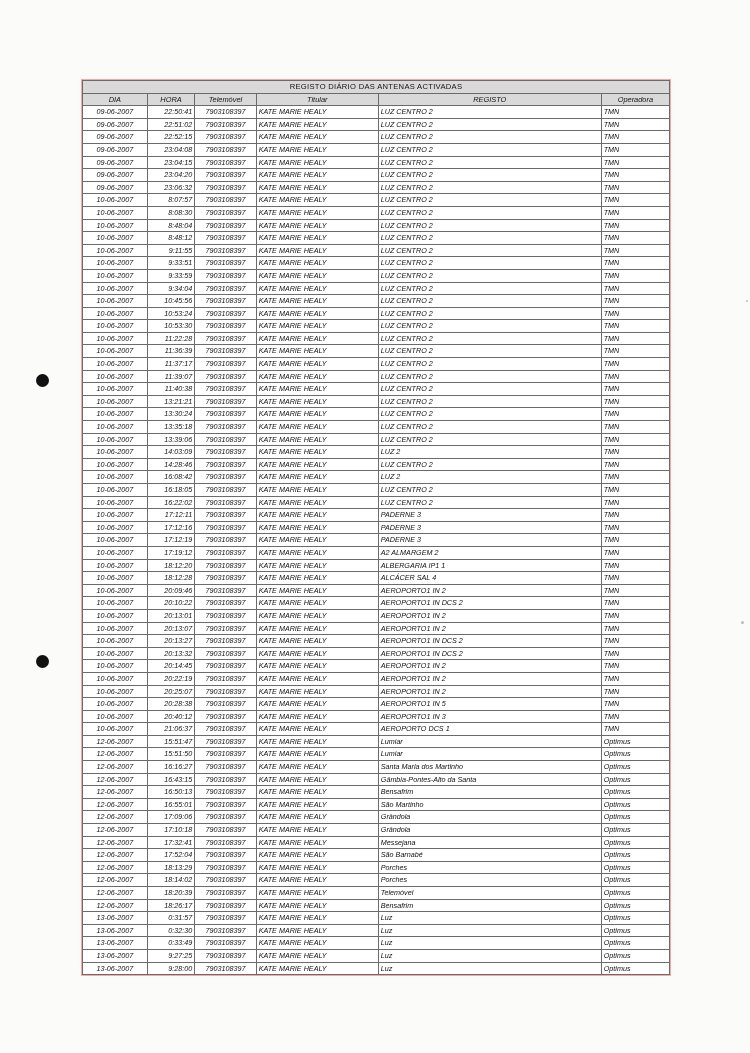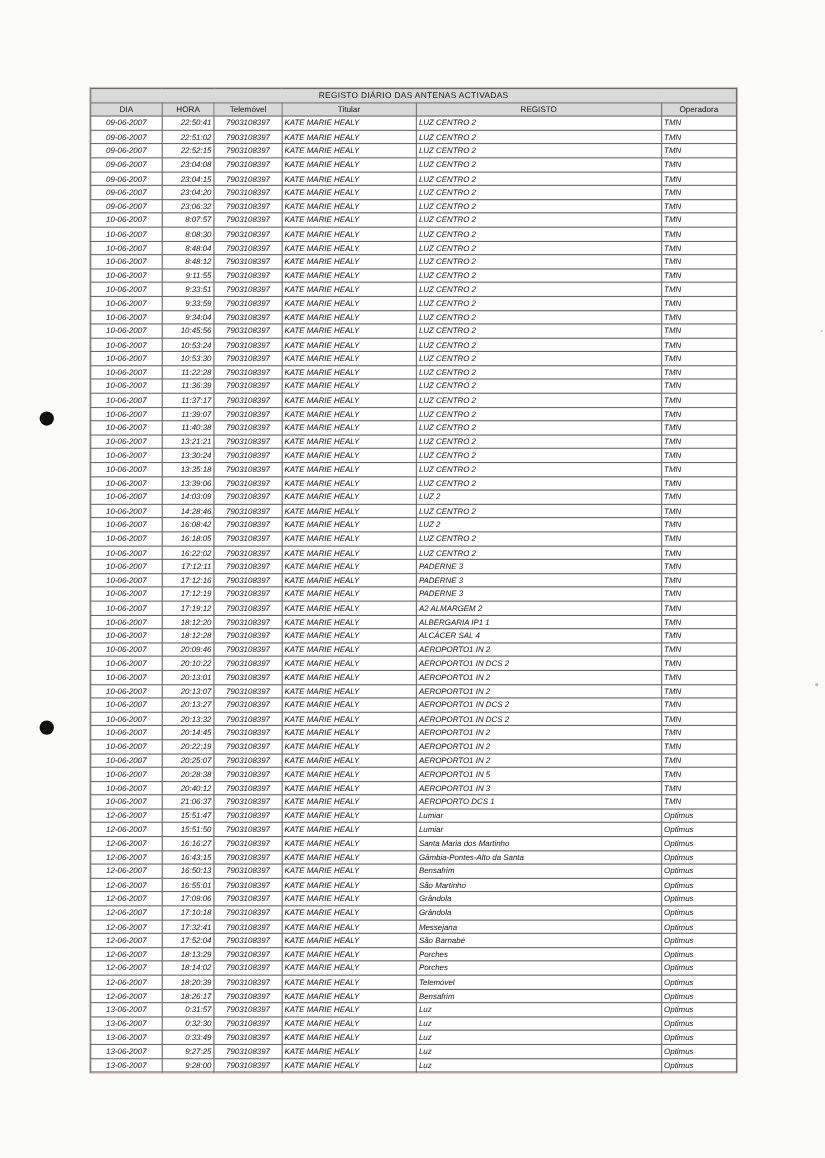--- a/index.html
+++ b/index.html
@@ -87,20 +87,21 @@
     height: 12px;
     border: 1px solid #2a2a2a;
     font-family: "Liberation Sans", sans-serif;
   }
   .head-row td {
     background: #d9d9d9;
     text-align: center;
     font-size: 7.4px;
     height: 12px;
     border: 1px solid #2a2a2a;
+    font-style: italic;
   }
   
   .c-dia   { width: 62px;  text-align: center; }
   .c-hora  { width: 44px;  text-align: right; padding-right: 4px; }
   .c-tel   { width: 58px;  text-align: center; }
   .c-tit   { width: 122px; text-align: left; padding-left: 3px; }
   .c-cel   { width: 230px; text-align: left; padding-left: 3px; }
   .c-ope   { width: 66px;  text-align: left; padding-left: 4px; }
 
   td.data { font-style: italic; font-family: "Liberation Sans", sans-serif; }

